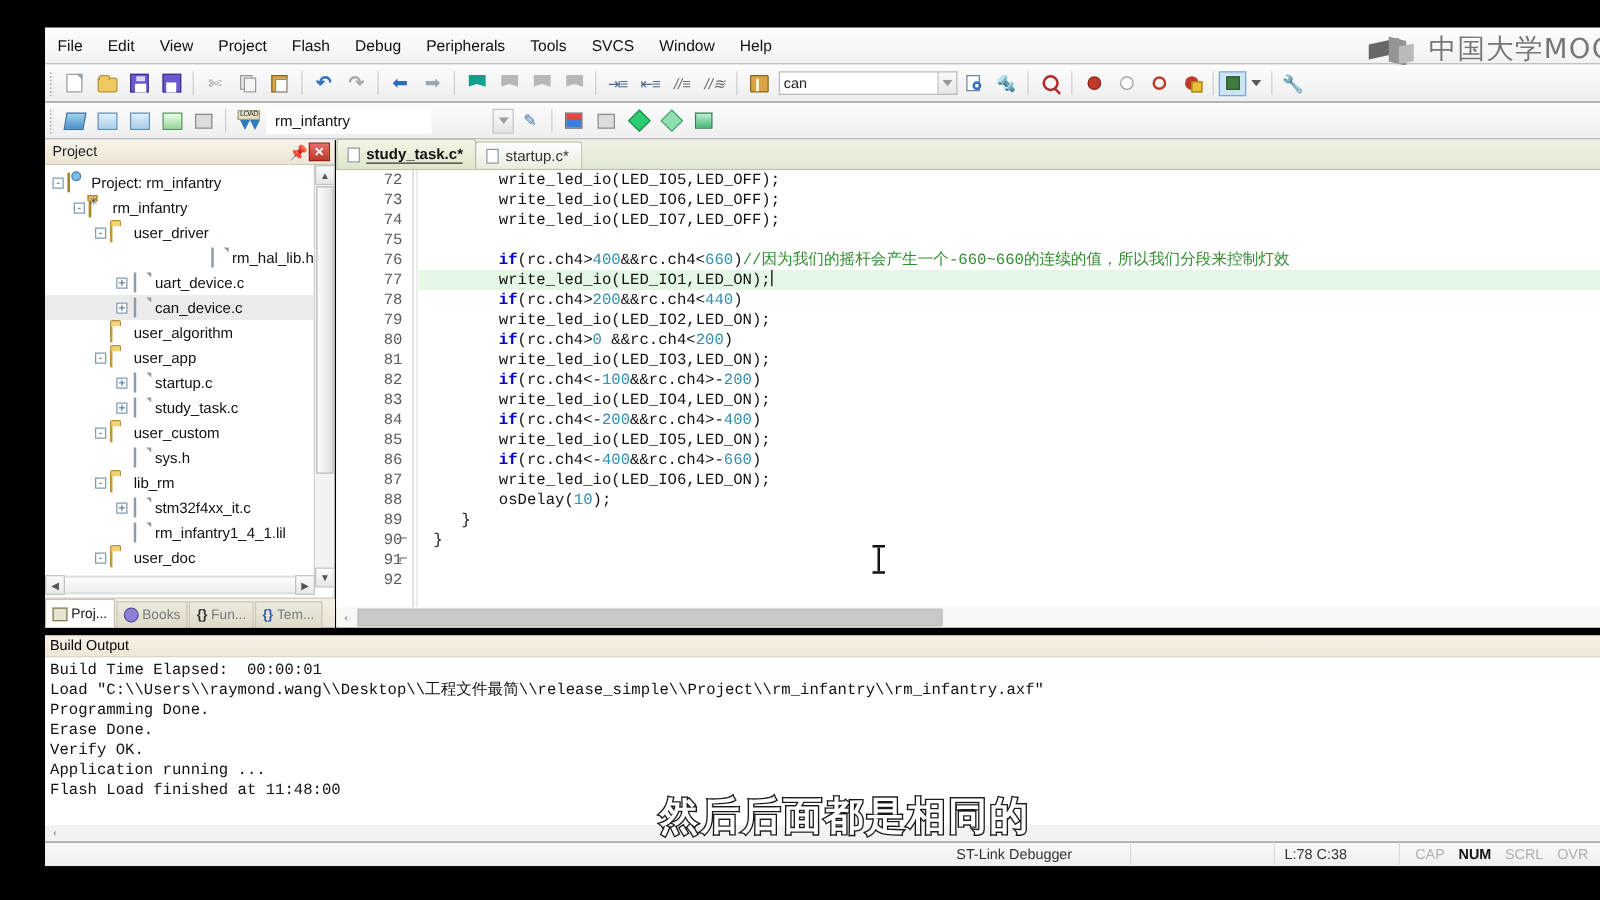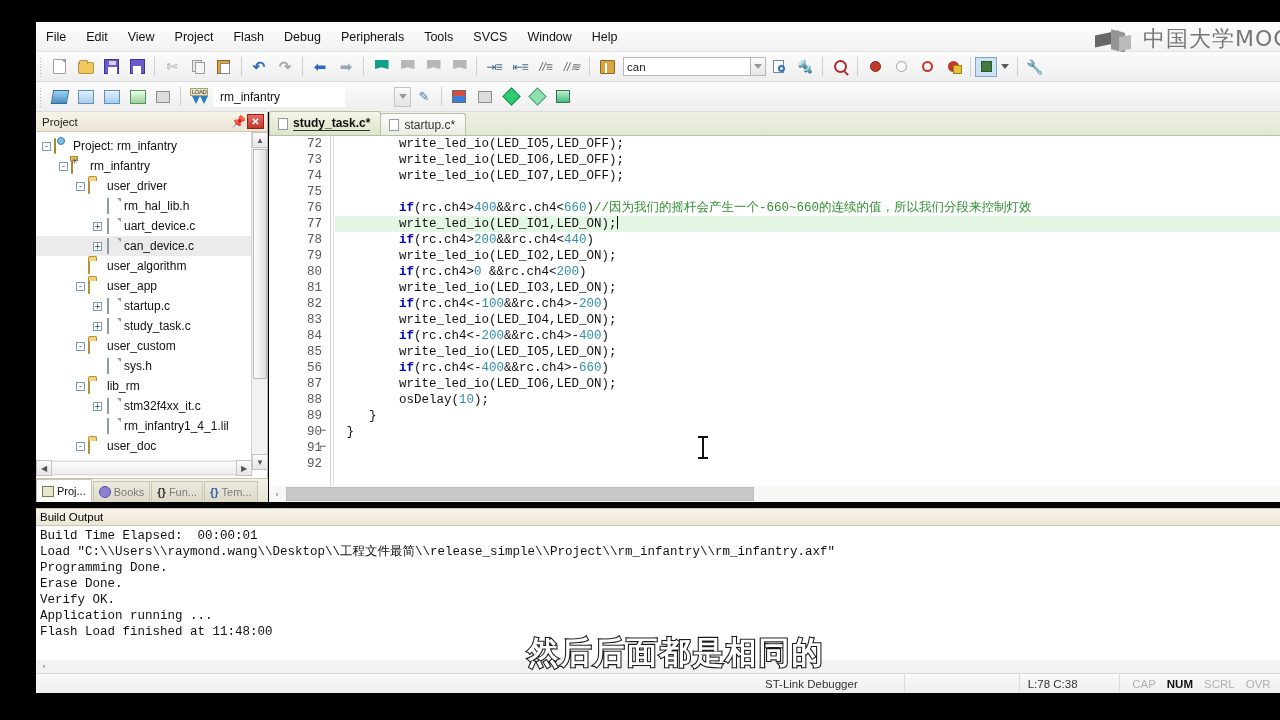--- a/index.html
+++ b/index.html
@@ -445,21 +445,21 @@
         <div class="trow" style="padding-left: 23px;">
           <span class="exp">-</span>
           <span class="ticon"><span class="ttarget"></span></span>
           <span>rm_infantry</span>
         </div>
         <div class="trow" style="padding-left: 40px;">
           <span class="exp">-</span>
           <span class="ticon"><span class="tfolder"></span></span>
           <span>user_driver</span>
         </div>
-        <div class="trow" style="padding-left: 57px;">
+        <div class="trow" style="padding-left: 57px; justify-content: flex-end;">
           <span class="noexp"></span>
           <span class="ticon"><span class="tfile"></span></span>
           <span>rm_hal_lib.h</span>
         </div>
         <div class="trow" style="padding-left: 57px;">
           <span class="exp">+</span>
           <span class="ticon"><span class="tfile"></span></span>
           <span>uart_device.c</span>
         </div>
         <div class="trow sel" style="padding-left: 57px;">
@@ -572,21 +572,21 @@
           <div class="gutline">76</div>
           <div class="gutline">77</div>
           <div class="gutline">78</div>
           <div class="gutline">79</div>
           <div class="gutline">80</div>
           <div class="gutline">81</div>
           <div class="gutline">82</div>
           <div class="gutline">83</div>
           <div class="gutline">84</div>
           <div class="gutline">85</div>
-          <div class="gutline">56</div>
+          <div class="gutline">86</div>
           <div class="gutline">87</div>
           <div class="gutline">88</div>
           <div class="gutline">89</div>
           <div class="gutline">90</div>
           <div class="gutline">91</div>
           <div class="gutline">92</div>
         </div>
       <div class="vline"></div>
         <div class="vline2"></div>
       <div class="codearea" id="codelines">

